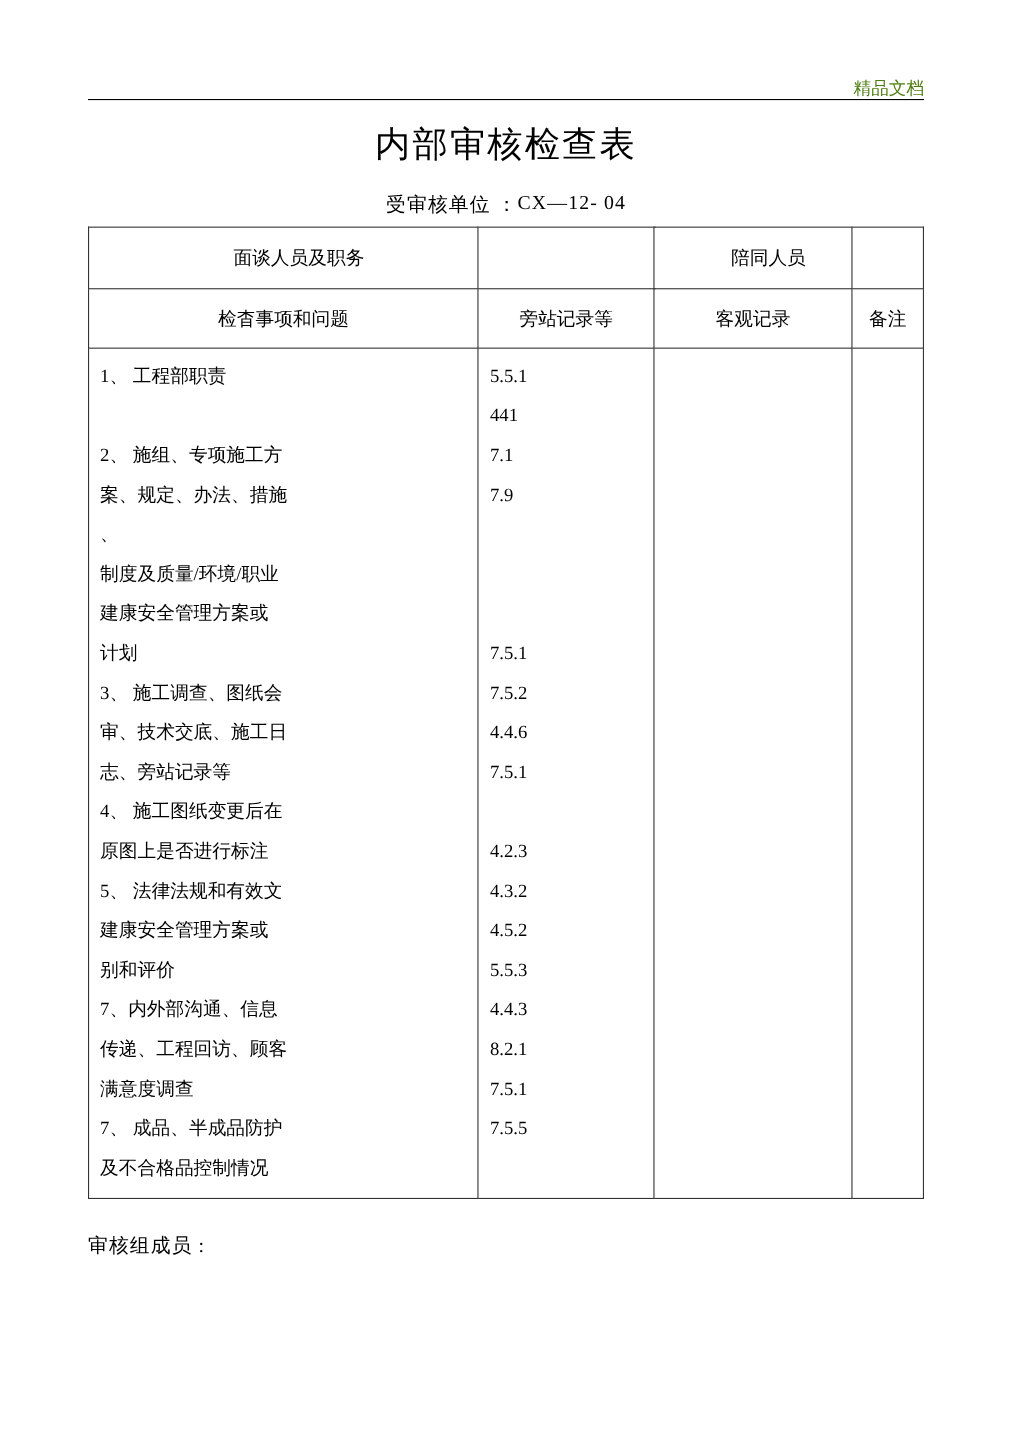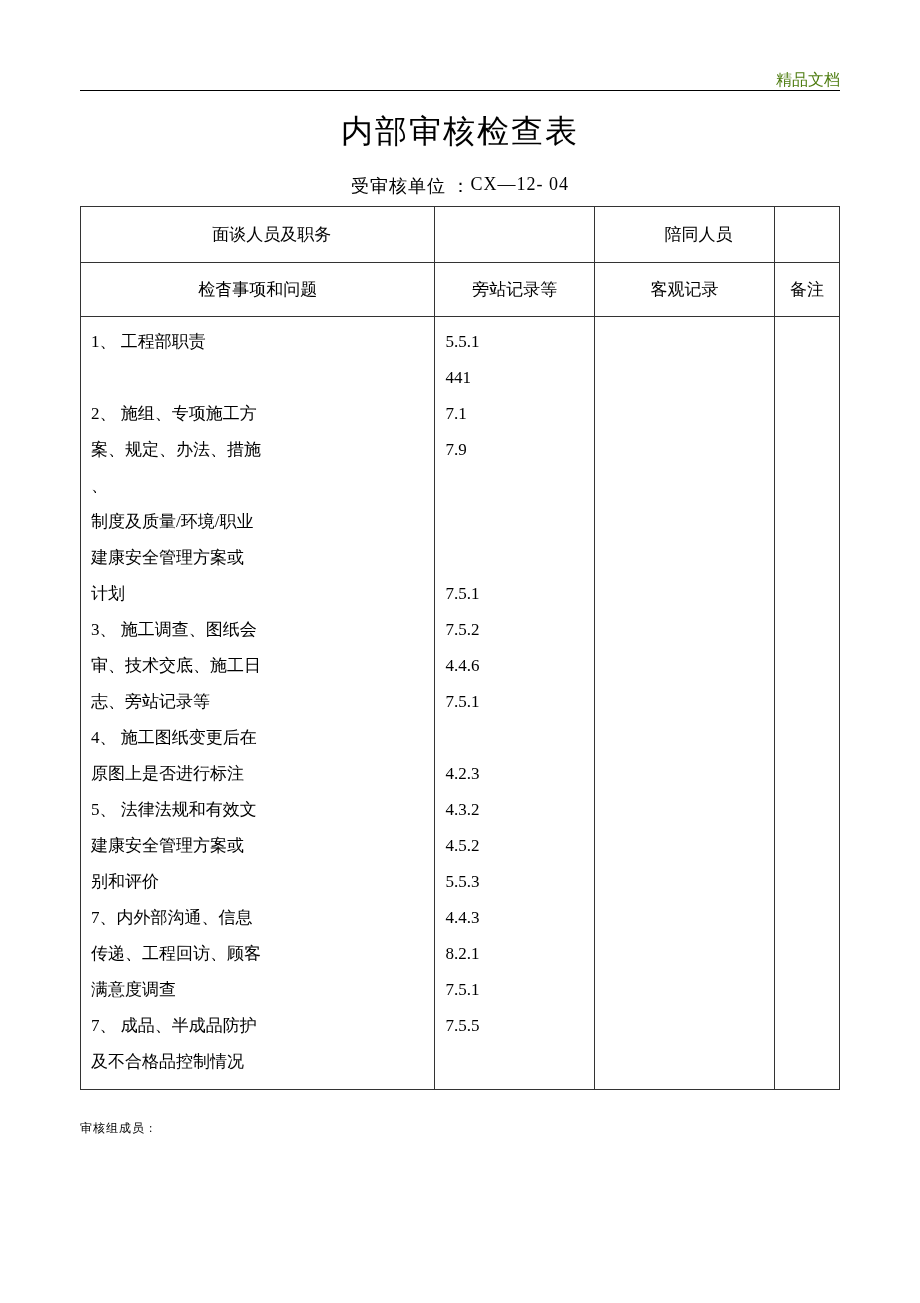--- a/index.html
+++ b/index.html
@@ -92,21 +92,21 @@
       text-align: left;
     }
     .checklist div {
       margin-bottom: 2px;
     }
     .clauses div {
       margin-bottom: 2px;
     }
     .footer-text {
       margin: 30px 80px 0 80px;
-      font-size: 12px;
+      font-size: 18px;
       letter-spacing: 1px;
     }
   </style>
 </head>
 <body>
 
 <div class="header-label">精品文档</div>
 <div class="header-line"></div>
 
 <h1 class="title">内部审核检查表</h1>

